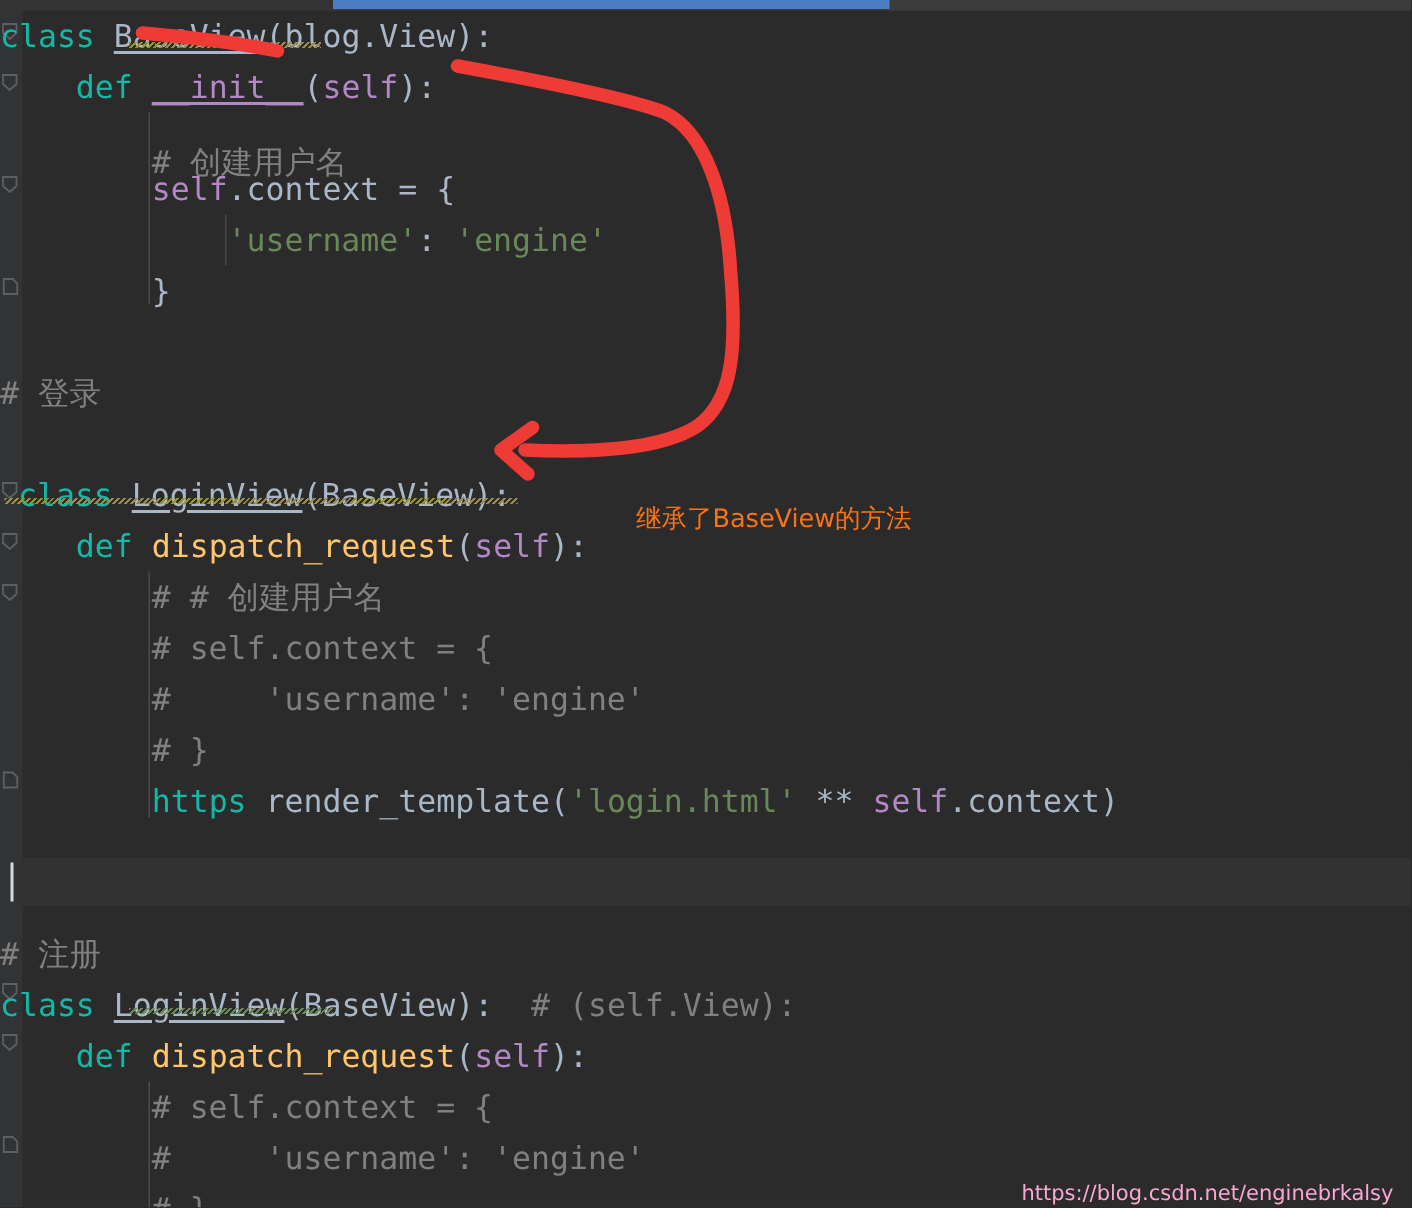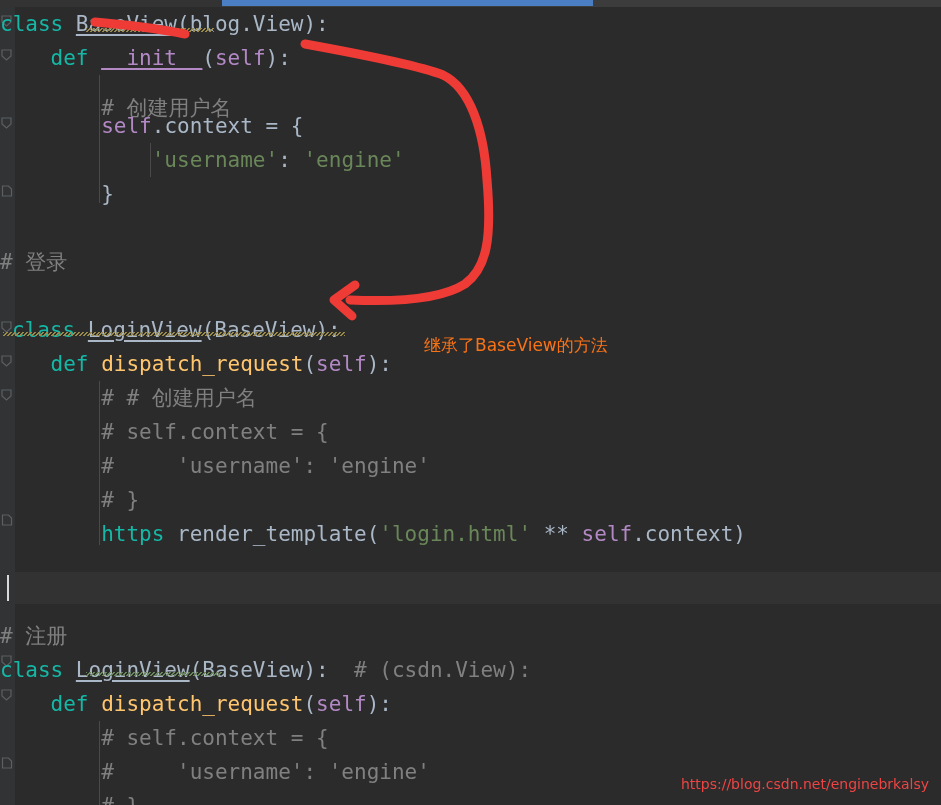--- a/index.html
+++ b/index.html
@@ -149,24 +149,24 @@
     color: #f97316;
     z-index: 31;
     white-space: nowrap;
     margin-top: 28px;
   }
 
   
   #watermark {
     position: absolute;
     right: 12px;
-    bottom: 13px;
+    bottom: 1px;
     font-family: "DejaVu Sans", "Liberation Sans", sans-serif;
     font-size: 14px;
-    color: #ef4444;
+    color: #f9a8d4;
     z-index: 35;
     white-space: nowrap;
   }
 </style>
 </head>
 <body>
 
 <div id="editor-window">
 
   <div id="current-line"></div>
@@ -248,21 +248,21 @@
       <div class="code-line" style="top: 306px; margin-left: 12px;"><span class="tok kw">class </span><span class="tok clsname">LoginView</span><span class="tok plain">(BaseView):</span></div>
       <div class="code-line" style="top: 340px;"><span class="tok plain">    </span><span class="tok kw">def </span><span class="tok fn">dispatch_request</span><span class="tok plain">(</span><span class="tok selfkw">self</span><span class="tok plain">):</span></div>
       <div class="code-line" style="top: 374px;"><span class="tok cmt">        # # 创建用户名</span></div>
       <div class="code-line" style="top: 408px;"><span class="tok cmt">        # self.context = {</span></div>
       <div class="code-line" style="top: 442px;"><span class="tok cmt">        #     'username': 'engine'</span></div>
       <div class="code-line" style="top: 476px;"><span class="tok cmt">        # }</span></div>
       <div class="code-line" style="top: 510px;"><span class="tok plain">        </span><span class="tok kw">https </span><span class="tok plain">render_template(</span><span class="tok str">'login.html'</span><span class="tok plain"> ** </span><span class="tok selfkw">self</span><span class="tok plain">.context)</span></div>
       <div class="code-line" style="top: 544px;">&nbsp;</div>
       <div class="code-line" style="top: 578px;">&nbsp;</div>
       <div class="code-line" style="top: 612px;"><span class="tok cmt"># 注册</span></div>
-      <div class="code-line" style="top: 646px;"><span class="tok kw">class </span><span class="tok clsname">LoginView</span><span class="tok plain">(BaseView):</span><span class="tok cmt">  # (csdn.View):</span></div>
+      <div class="code-line" style="top: 646px;"><span class="tok kw">class </span><span class="tok clsname">LoginView</span><span class="tok plain">(BaseView):</span><span class="tok cmt">  # (self.View):</span></div>
       <div class="code-line" style="top: 680px;"><span class="tok plain">    </span><span class="tok kw">def </span><span class="tok fn">dispatch_request</span><span class="tok plain">(</span><span class="tok selfkw">self</span><span class="tok plain">):</span></div>
       <div class="code-line" style="top: 714px;"><span class="tok cmt">        # self.context = {</span></div>
       <div class="code-line" style="top: 748px;"><span class="tok cmt">        #     'username': 'engine'</span></div>
       <div class="code-line" style="top: 782px;"><span class="tok cmt">        # }</span></div>
     </div>
 
   <div class="squig" style="left:86px;  top:28px;  width:128px;"></div>
   <div class="squig" style="left:3px;   top:332px; width:342px;"></div>
   <div class="squig green" style="left:86px; top:672px; width:136px;"></div>
 

